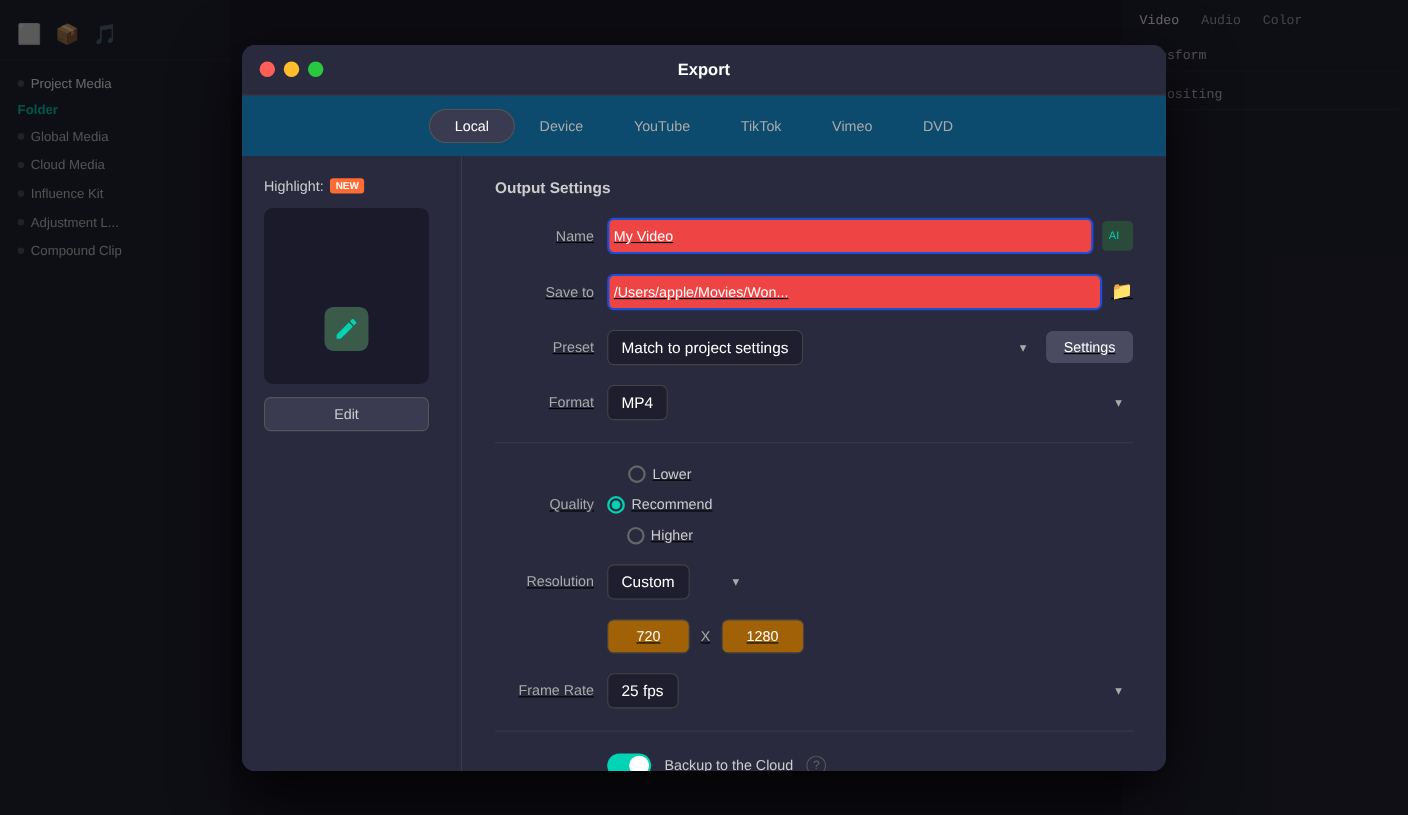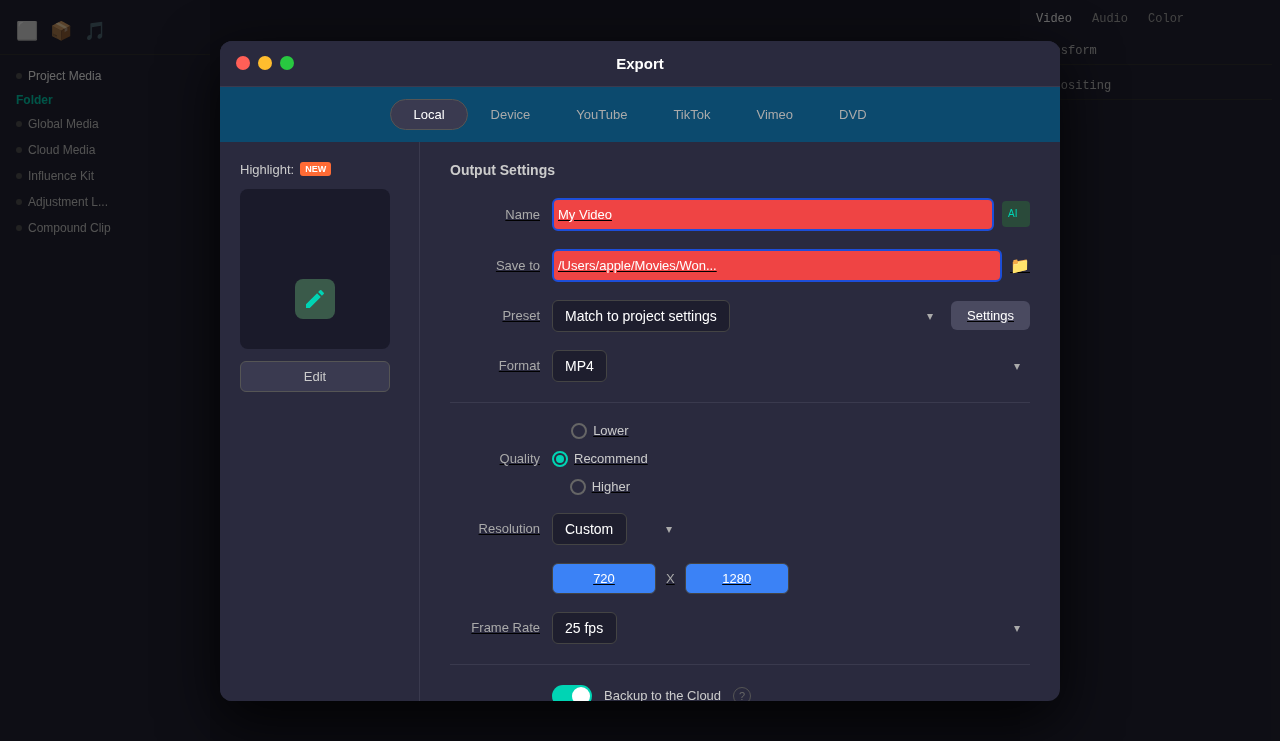--- a/index.html
+++ b/index.html
@@ -425,27 +425,27 @@
 
     
     .resolution-row {
       display: flex;
       align-items: center;
       gap: 8px;
       flex-wrap: wrap;
     }
 
     .res-input {
-      background: #3b82f6;
+      background: #a16207;
       border: 1px solid #444;
       border-radius: 6px;
       color: #fff;
       padding: 7px 12px;
       font-size: 13px;
-      width: 104px;
+      width: 75px;
       text-align: center;
       outline: none;
     }
 
     .res-x {
       color: #aaa;
       font-size: 13px;
     }
 
     

